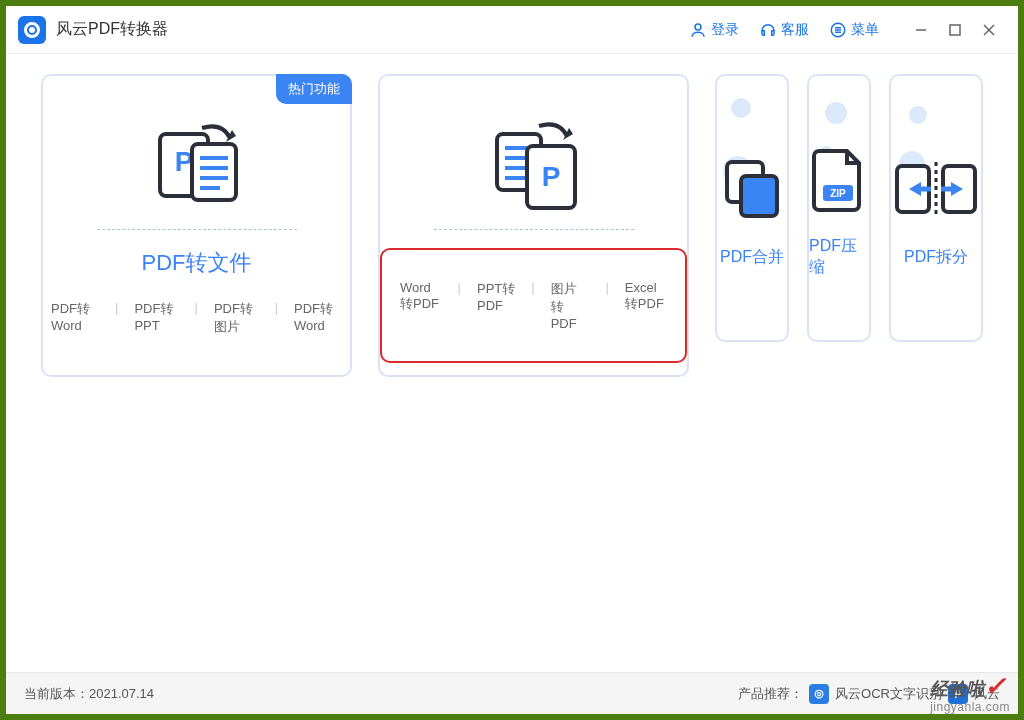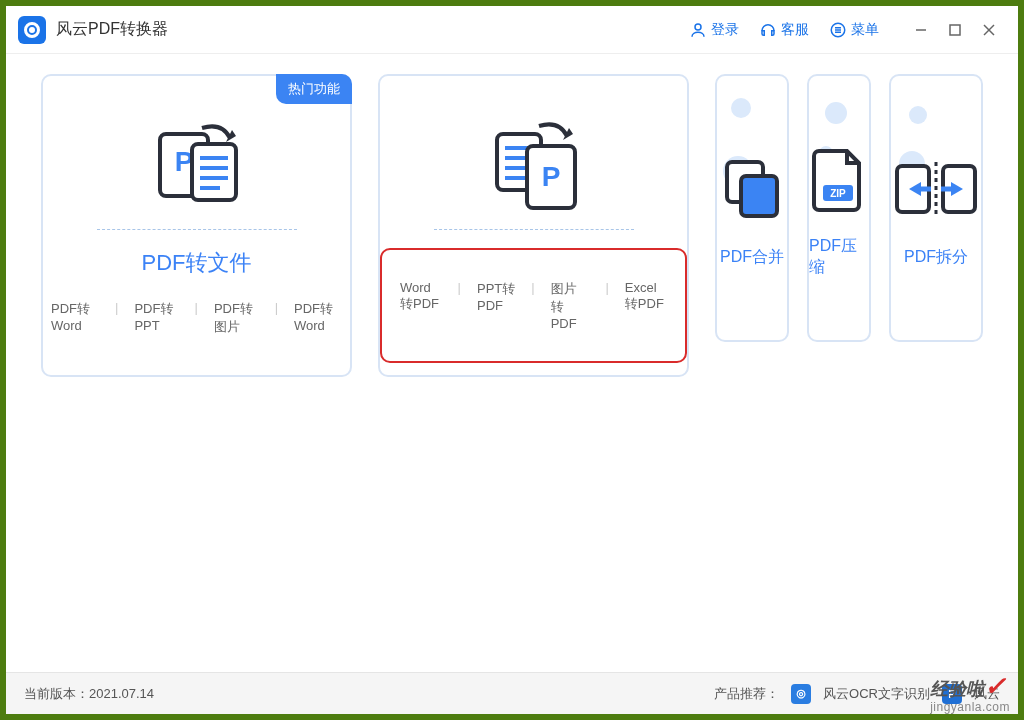--- a/index.html
+++ b/index.html
@@ -26,21 +26,21 @@
 .sub-options { display: flex; align-items: flex-start; justify-content: center; font-size: 13px; color: #666; }
 .sub-options span { padding: 0 8px; }
 .sub-sep { color: #ccc; }
 .highlight-box { border: 2.5px solid #d92b2b; padding: 30px 10px; border-radius: 10px; }
 .row-bottom { display: flex; gap: 18px; }
 .card-small { flex: 1; height: 268px; justify-content: center; }
 .card-small .card-title { font-size: 16px; margin-top: 18px; margin-bottom: 0; }
 .small-icon-area { height: 80px; display: flex; align-items: center; justify-content: center; position: relative; }
 .footer { height: 42px; background: #f5f5f5; display: flex; align-items: center; padding: 0 18px; font-size: 13px; color: #555; border-top: 1px solid #e5e5e5; margin-top: 8px; }
 .footer-spacer { flex: 1; }
-.footer-rec { display: flex; align-items: center; gap: 12px; }
+.footer-rec { display: flex; align-items: center; gap: 6px; }
 .footer-badge { width:20px; height:20px; border-radius:4px; display:inline-flex; align-items:center; justify-content:center; color:#fff; font-size:11px; font-weight:bold; }
 .b-blue { background:#2a7de1; }
 .b-blue2 { background:#1f6fd4; }
 .watermark { position: absolute; right: 14px; bottom: 6px; font-size: 18px; font-style: italic; font-weight: bold; color: #555; }
 .watermark .red { color: #d92b2b; font-size: 26px; }
 .watermark .sub { display:block; font-size:12px; color:#888; font-style:normal; font-weight:normal; margin-top:-2px; letter-spacing:0.5px;}
 .blue-dots { position:absolute; border-radius:50%; background:#dbe9fb; }
 svg { display: block; }
 </style>
 </head>

